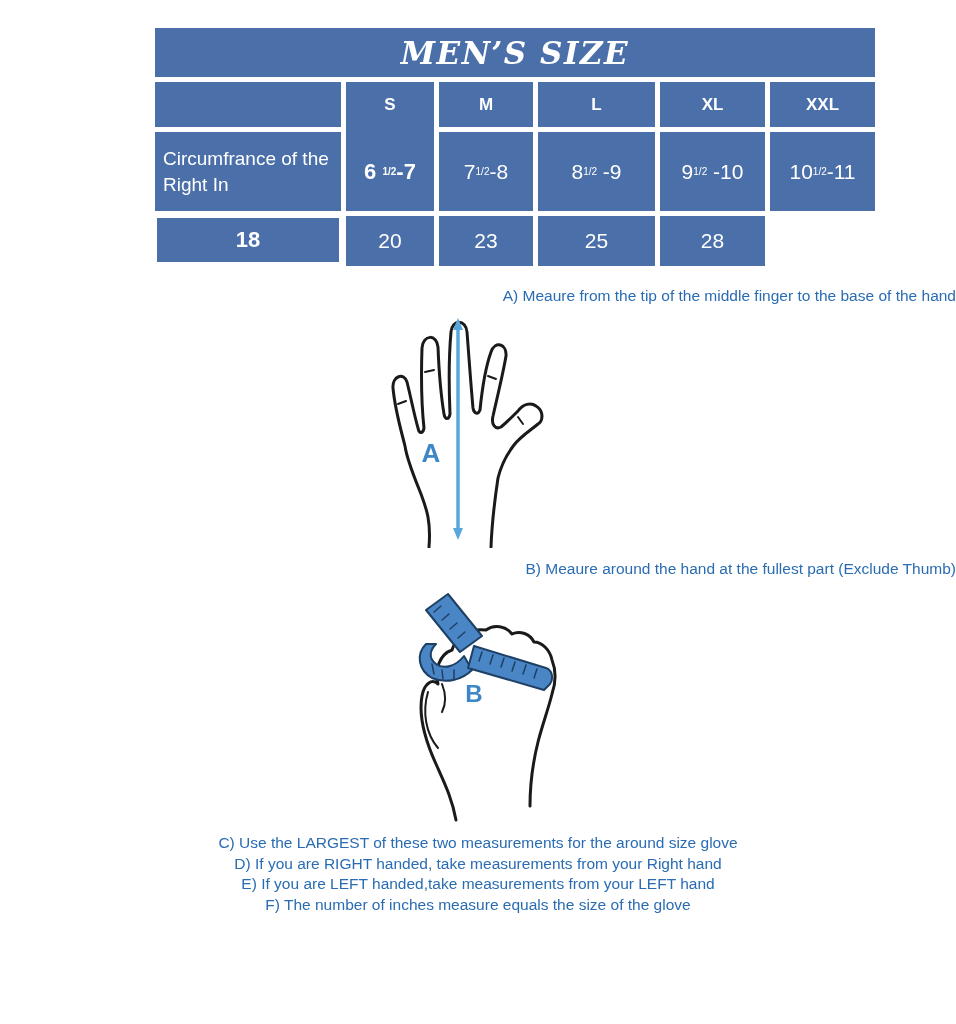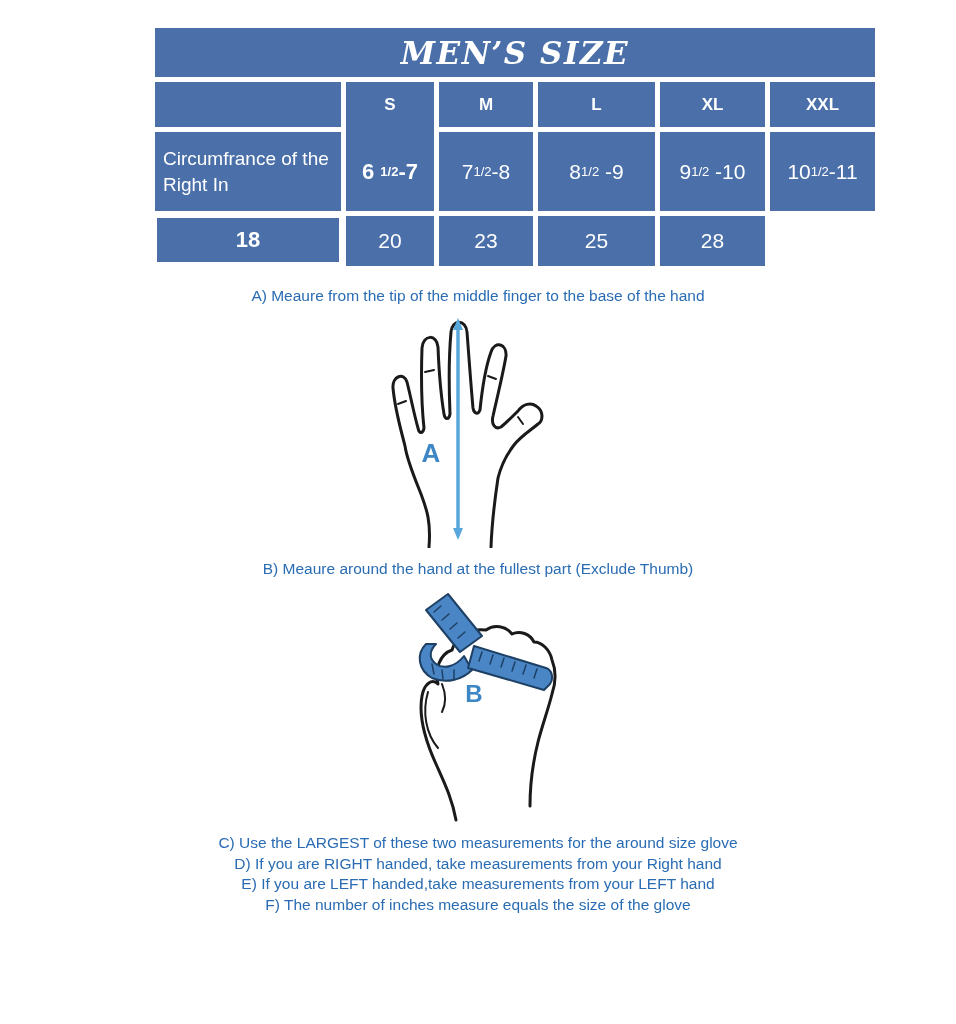--- a/index.html
+++ b/index.html
@@ -26,25 +26,25 @@
     font-size:31px;letter-spacing:1.5px;font-style:italic;
   }
   .cell.colhead{font-weight:bold;font-size:17px;}
   .cell.colhead.tall{box-shadow:0 5px 0 var(--table-blue);}
   .cell.rowlabel{
     font-size:19px;justify-content:flex-start;text-align:left;
     padding-left:8px;line-height:1.35;
   }
   .cell.cmlabel{font-size:20px;}
   .cell.val{font-size:21px;white-space:pre;}
-  .cell.val .frac{font-size:13px;}
+  .cell.val .frac{font-size:10px;}
   .cell.bold{font-weight:bold;font-size:22px;}
   .cell.inset{margin:2px 2px 4px 2px;}
   .instr{
-    position:absolute;left:0;width:100%;text-align:center;
+    position:absolute;left:0;width:100%;text-align:right;
     color:var(--text-blue);font-size:15.5px;
   }
   .instr-block{
     position:absolute;left:0;width:100%;text-align:center;
     color:var(--text-blue);font-size:15.5px;line-height:20.5px;
   }
   .diagram{position:absolute;}
   .outline{fill:#fff;stroke:var(--ink);stroke-width:3;stroke-linecap:round;stroke-linejoin:round;}
   .crease{fill:none;stroke:var(--ink);stroke-width:2;stroke-linecap:round;}
   .arrow-line{stroke:var(--arrow-blue);stroke-width:3.5;}

